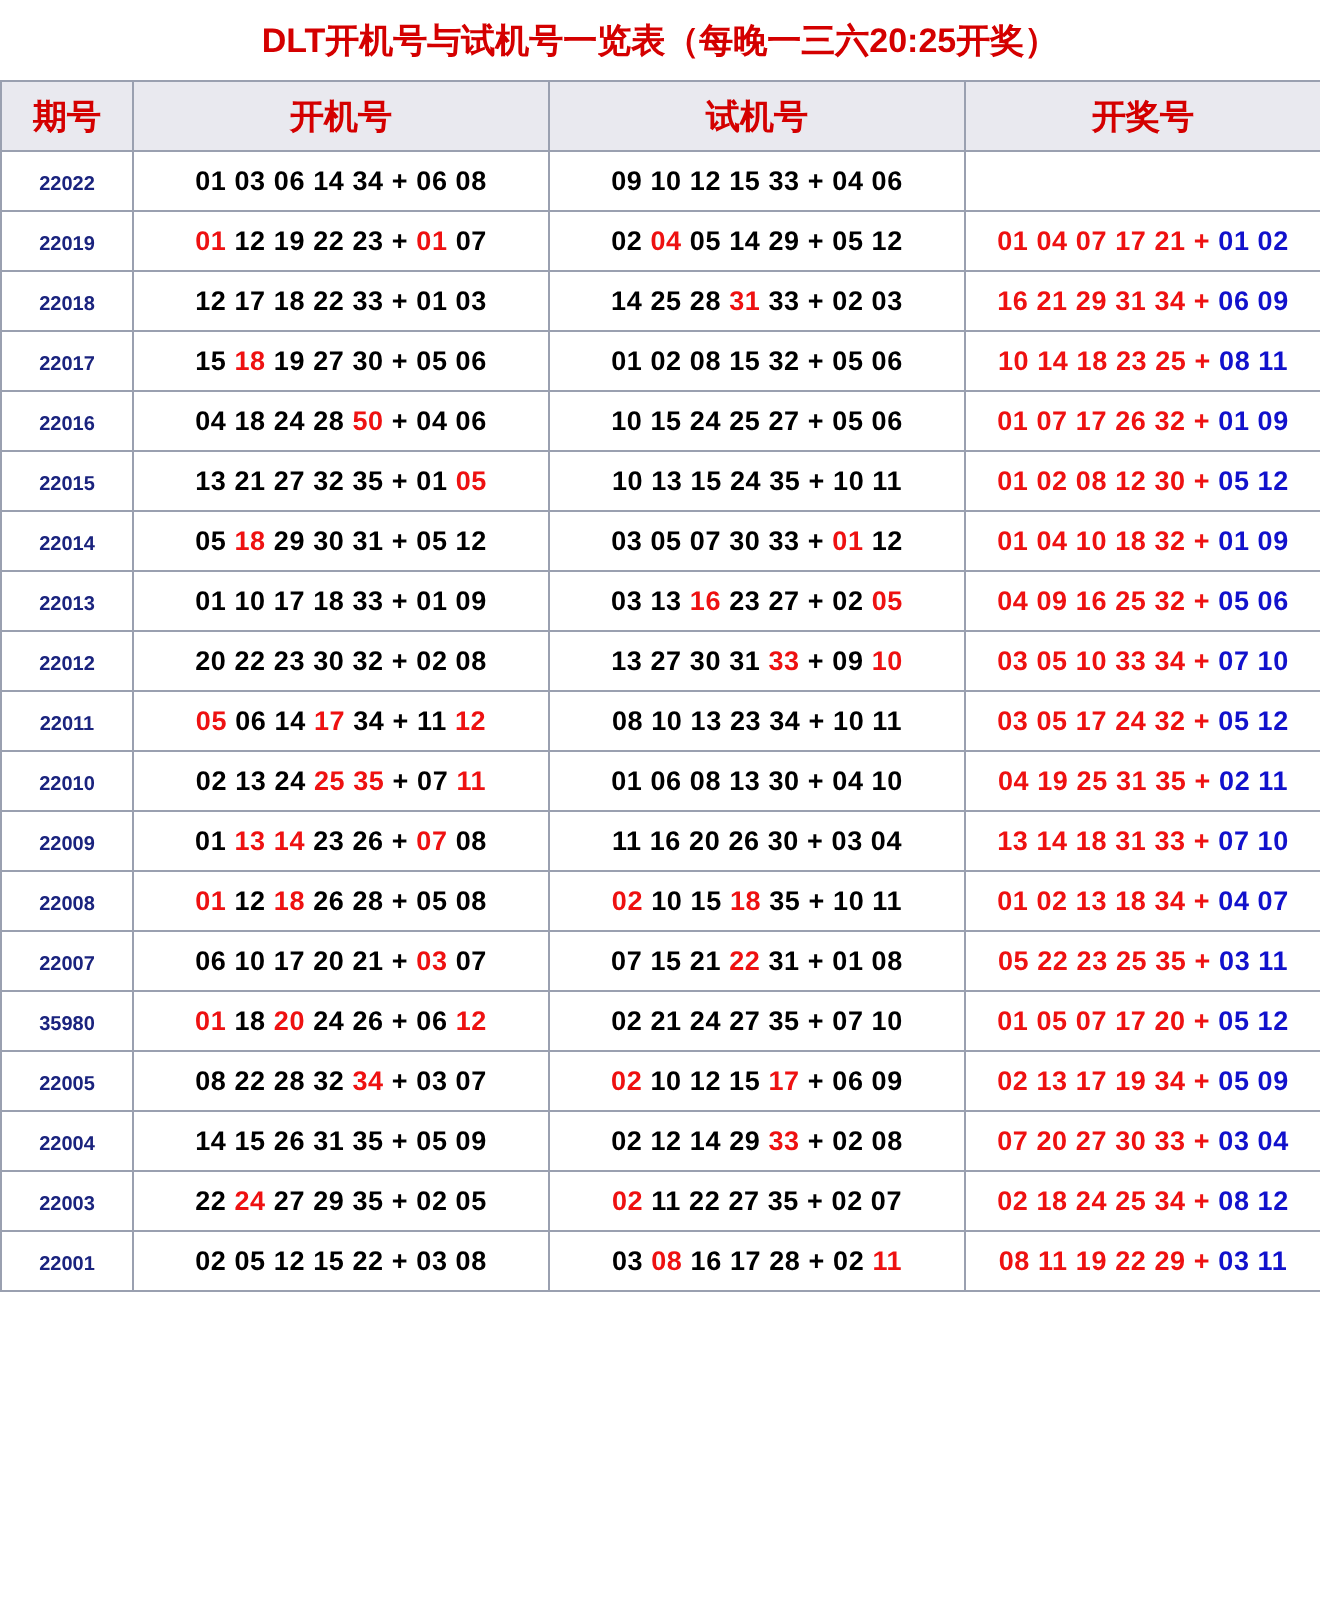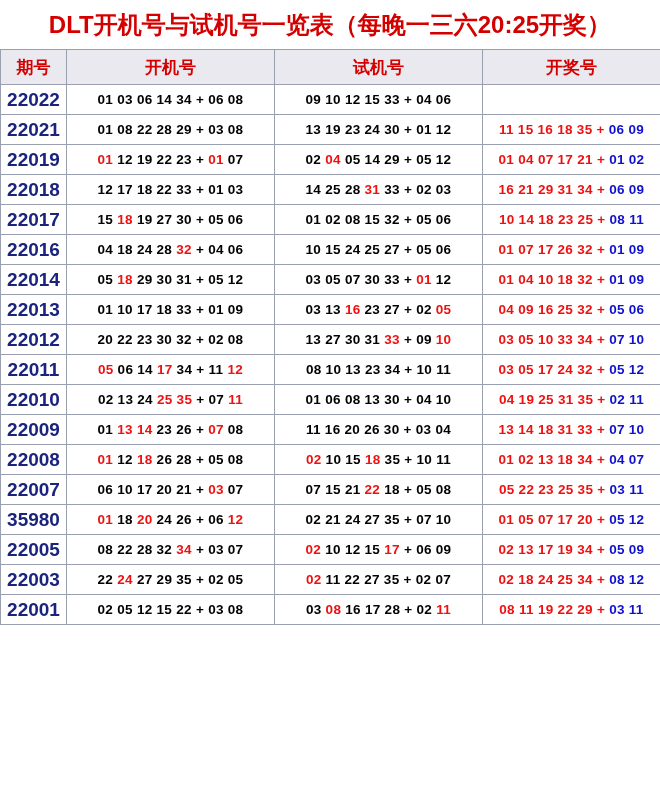--- a/index.html
+++ b/index.html
@@ -16,21 +16,21 @@
   .page {
     width: 660px;
     height: 803px;
     box-sizing: border-box;
     position: relative;
   }
   .title {
     text-align: center;
     color: #d40000;
     font-weight: bold;
-    font-size: 24px;
+    font-size: 17px;
     letter-spacing: 0px;
     padding: 9px 0 8px 0;
     white-space: nowrap;
   }
   table.lottery {
     width: 660px;
     border-collapse: collapse;
     table-layout: fixed;
   }
   table.lottery th, table.lottery td {
@@ -53,21 +53,21 @@
     background: #ffffff;
   }
   col.c-period { width: 66px; }
   col.c-open   { width: 208px; }
   col.c-test   { width: 208px; }
   col.c-draw   { width: 178px; }
 
   .period {
     color: #1a237e;
     font-weight: bold;
-    font-size: 19px;
+    font-size: 10px;
     text-align: right;
   }
   .nums {
     color: #000000;
     letter-spacing: 0.3px;
     white-space: nowrap;
   }
   .nums .r { color: #ee1111; }
   .draw {
     color: #ee1111;
@@ -98,48 +98,48 @@
       </tr>
     </thead>
     <tbody id="table-body">
         <tr>
           <td><span class="period">22022</span></td>
           <td><span class="nums"><span class="k">01 03 06 14 34 + 06 08</span></span></td>
           <td><span class="nums"><span class="k">09 10 12 15 33 + 04 06</span></span></td>
           <td><span class="draw"></span></td>
         </tr>
         <tr>
-          <td><span class="period">22021</span></td>
-          <td><span class="nums"><span class="k">01 08 22 28 29 + 03 08</span></span></td>
-          <td><span class="nums"><span class="k">13 19 23 24 30 + 01 12</span></span></td>
-          <td><span class="draw"><span class="r">11 15 16 18 35 + </span><span class="b">06 09</span></span></td>
-        </tr>
-        <tr>
           <td><span class="period">22019</span></td>
           <td><span class="nums"><span class="r">01</span><span class="k"> 12 19 22 23 + </span><span class="r">01</span><span class="k"> 07</span></span></td>
           <td><span class="nums"><span class="k">02 </span><span class="r">04</span><span class="k"> 05 14 29 + 05 12</span></span></td>
           <td><span class="draw"><span class="r">01 04 07 17 21 + </span><span class="b">01 02</span></span></td>
         </tr>
         <tr>
           <td><span class="period">22018</span></td>
           <td><span class="nums"><span class="k">12 17 18 22 33 + 01 03</span></span></td>
           <td><span class="nums"><span class="k">14 25 28 </span><span class="r">31</span><span class="k"> 33 + 02 03</span></span></td>
           <td><span class="draw"><span class="r">16 21 29 31 34 + </span><span class="b">06 09</span></span></td>
         </tr>
         <tr>
           <td><span class="period">22017</span></td>
           <td><span class="nums"><span class="k">15 </span><span class="r">18</span><span class="k"> 19 27 30 + 05 06</span></span></td>
           <td><span class="nums"><span class="k">01 02 08 15 32 + 05 06</span></span></td>
           <td><span class="draw"><span class="r">10 14 18 23 25 + </span><span class="b">08 11</span></span></td>
         </tr>
         <tr>
           <td><span class="period">22016</span></td>
-          <td><span class="nums"><span class="k">04 18 24 28 </span><span class="r">32</span><span class="k"> + 04 06</span></span></td>
+          <td><span class="nums"><span class="k">04 18 24 28 </span><span class="r">50</span><span class="k"> + 04 06</span></span></td>
           <td><span class="nums"><span class="k">10 15 24 25 27 + 05 06</span></span></td>
           <td><span class="draw"><span class="r">01 07 17 26 32 + </span><span class="b">01 09</span></span></td>
+        </tr>
+        <tr>
+          <td><span class="period">22015</span></td>
+          <td><span class="nums"><span class="k">13 21 27 32 35 + 01 </span><span class="r">05</span></span></td>
+          <td><span class="nums"><span class="k">10 13 15 24 35 + 10 11</span></span></td>
+          <td><span class="draw"><span class="r">01 02 08 12 30 + </span><span class="b">05 12</span></span></td>
         </tr>
         <tr>
           <td><span class="period">22014</span></td>
           <td><span class="nums"><span class="k">05 </span><span class="r">18</span><span class="k"> 29 30 31 + 05 12</span></span></td>
           <td><span class="nums"><span class="k">03 05 07 30 33 + </span><span class="r">01</span><span class="k"> 12</span></span></td>
           <td><span class="draw"><span class="r">01 04 10 18 32 + </span><span class="b">01 09</span></span></td>
         </tr>
         <tr>
           <td><span class="period">22013</span></td>
           <td><span class="nums"><span class="k">01 10 17 18 33 + 01 09</span></span></td>
@@ -172,36 +172,42 @@
         </tr>
         <tr>
           <td><span class="period">22008</span></td>
           <td><span class="nums"><span class="r">01</span><span class="k"> 12 </span><span class="r">18</span><span class="k"> 26 28 + 05 08</span></span></td>
           <td><span class="nums"><span class="r">02</span><span class="k"> 10 15 </span><span class="r">18</span><span class="k"> 35 + 10 11</span></span></td>
           <td><span class="draw"><span class="r">01 02 13 18 34 + </span><span class="b">04 07</span></span></td>
         </tr>
         <tr>
           <td><span class="period">22007</span></td>
           <td><span class="nums"><span class="k">06 10 17 20 21 + </span><span class="r">03</span><span class="k"> 07</span></span></td>
-          <td><span class="nums"><span class="k">07 15 21 </span><span class="r">22</span><span class="k"> 18 + 05 08</span></span></td>
+          <td><span class="nums"><span class="k">07 15 21 </span><span class="r">22</span><span class="k"> 31 + 01 08</span></span></td>
           <td><span class="draw"><span class="r">05 22 23 25 35 + </span><span class="b">03 11</span></span></td>
         </tr>
         <tr>
           <td><span class="period">35980</span></td>
           <td><span class="nums"><span class="r">01</span><span class="k"> 18 </span><span class="r">20</span><span class="k"> 24 26 + 06 </span><span class="r">12</span></span></td>
           <td><span class="nums"><span class="k">02 21 24 27 35 + 07 10</span></span></td>
           <td><span class="draw"><span class="r">01 05 07 17 20 + </span><span class="b">05 12</span></span></td>
         </tr>
         <tr>
           <td><span class="period">22005</span></td>
           <td><span class="nums"><span class="k">08 22 28 32 </span><span class="r">34</span><span class="k"> + 03 07</span></span></td>
           <td><span class="nums"><span class="r">02</span><span class="k"> 10 12 15 </span><span class="r">17</span><span class="k"> + 06 09</span></span></td>
           <td><span class="draw"><span class="r">02 13 17 19 34 + </span><span class="b">05 09</span></span></td>
         </tr>
         <tr>
+          <td><span class="period">22004</span></td>
+          <td><span class="nums"><span class="k">14 15 26 31 35 + 05 09</span></span></td>
+          <td><span class="nums"><span class="k">02 12 14 29 </span><span class="r">33</span><span class="k"> + 02 08</span></span></td>
+          <td><span class="draw"><span class="r">07 20 27 30 33 + </span><span class="b">03 04</span></span></td>
+        </tr>
+        <tr>
           <td><span class="period">22003</span></td>
           <td><span class="nums"><span class="k">22 </span><span class="r">24</span><span class="k"> 27 29 35 + 02 05</span></span></td>
           <td><span class="nums"><span class="r">02</span><span class="k"> 11 22 27 35 + 02 07</span></span></td>
           <td><span class="draw"><span class="r">02 18 24 25 34 + </span><span class="b">08 12</span></span></td>
         </tr>
         <tr>
           <td><span class="period">22001</span></td>
           <td><span class="nums"><span class="k">02 05 12 15 22 + 03 08</span></span></td>
           <td><span class="nums"><span class="k">03 </span><span class="r">08</span><span class="k"> 16 17 28 + 02 </span><span class="r">11</span></span></td>
           <td><span class="draw"><span class="r">08 11 19 22 29 + </span><span class="b">03 11</span></span></td>

